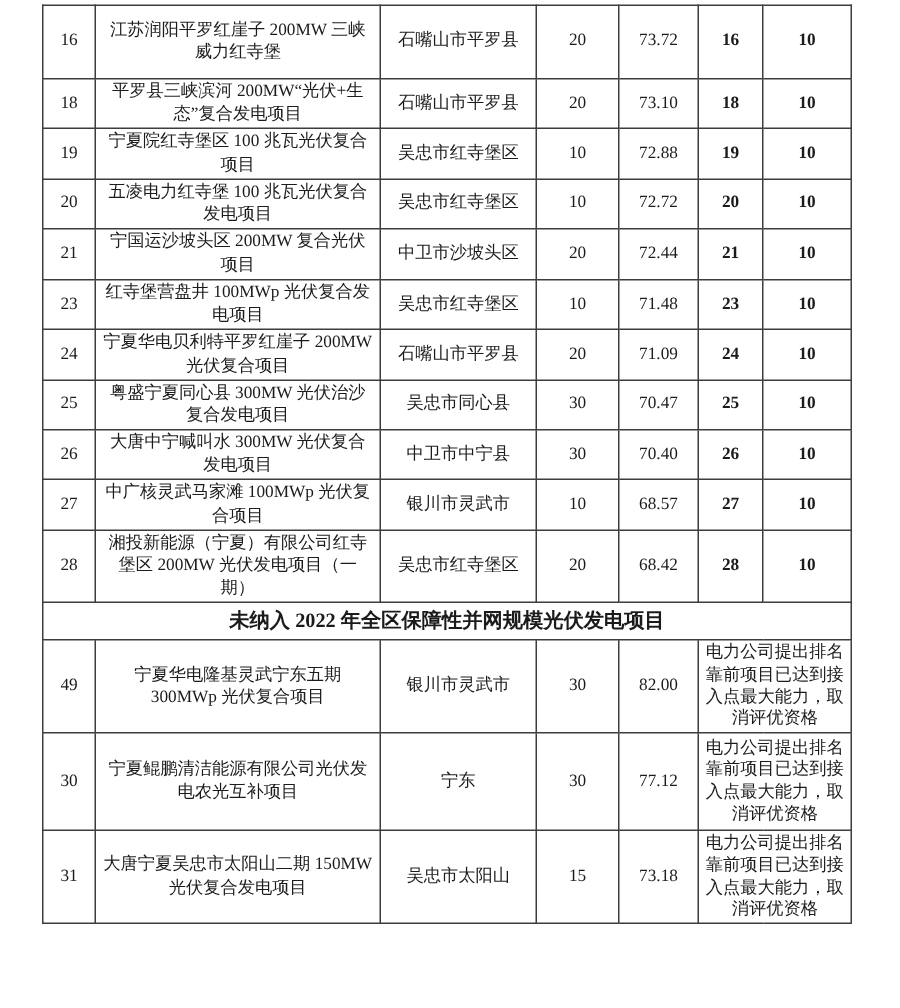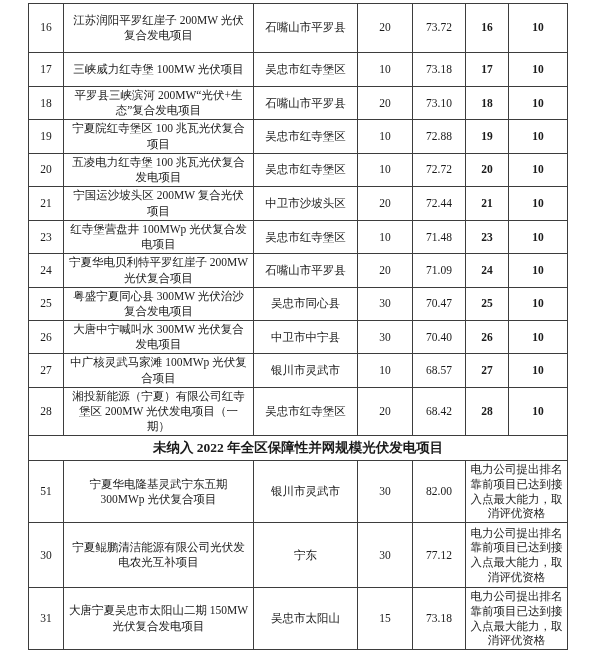--- a/index.html
+++ b/index.html
@@ -36,34 +36,25 @@
         <col style="width:190px">
         <col style="width:104px">
     <col style="width:55px">
         <col style="width:53px">
         <col style="width:43px">
         <col style="width:59px">
   </colgroup>
   <tbody>
     <tr style="height:49px">
       <td>16</td>
-      <td class="c-name">江苏润阳平罗红崖子 200MW 光伏复合发电项目</td>
+      <td class="c-name">江苏润阳平罗红崖子 200MW 三峡威力红寺堡</td>
       <td>石嘴山市平罗县</td>
       <td>20</td>
       <td>73.72</td>
       <td class="bold">16</td>
-      <td class="bold">10</td>
-    </tr>
-    <tr style="height:34px">
-      <td>17</td>
-      <td class="c-name">三峡威力红寺堡 100MW 光伏项目</td>
-      <td>吴忠市红寺堡区</td>
-      <td>10</td>
-      <td>73.18</td>
-      <td class="bold">17</td>
       <td class="bold">10</td>
     </tr>
     <tr style="height:33px">
       <td>18</td>
       <td class="c-name">平罗县三峡滨河 200MW“光伏+生态”复合发电项目</td>
       <td>石嘴山市平罗县</td>
       <td>20</td>
       <td>73.10</td>
       <td class="bold">18</td>
       <td class="bold">10</td>
@@ -146,21 +137,21 @@
       <td>吴忠市红寺堡区</td>
       <td>20</td>
       <td>68.42</td>
       <td class="bold">28</td>
       <td class="bold">10</td>
     </tr>
     <tr style="height:25px">
       <td class="section-header" colspan="7">未纳入 2022 年全区保障性并网规模光伏发电项目</td>
     </tr>
     <tr style="height:58px">
-      <td>51</td>
+      <td>49</td>
       <td class="c-name">宁夏华电隆基灵武宁东五期 300MWp 光伏复合项目</td>
       <td>银川市灵武市</td>
       <td>30</td>
       <td>82.00</td>
       <td class="c-remark" colspan="2">电力公司提出排名靠前项目已达到接入点最大能力，取消评优资格</td>
     </tr>
     <tr style="height:65px">
       <td>30</td>
       <td class="c-name">宁夏鲲鹏清洁能源有限公司光伏发电农光互补项目</td>
       <td>宁东</td>

